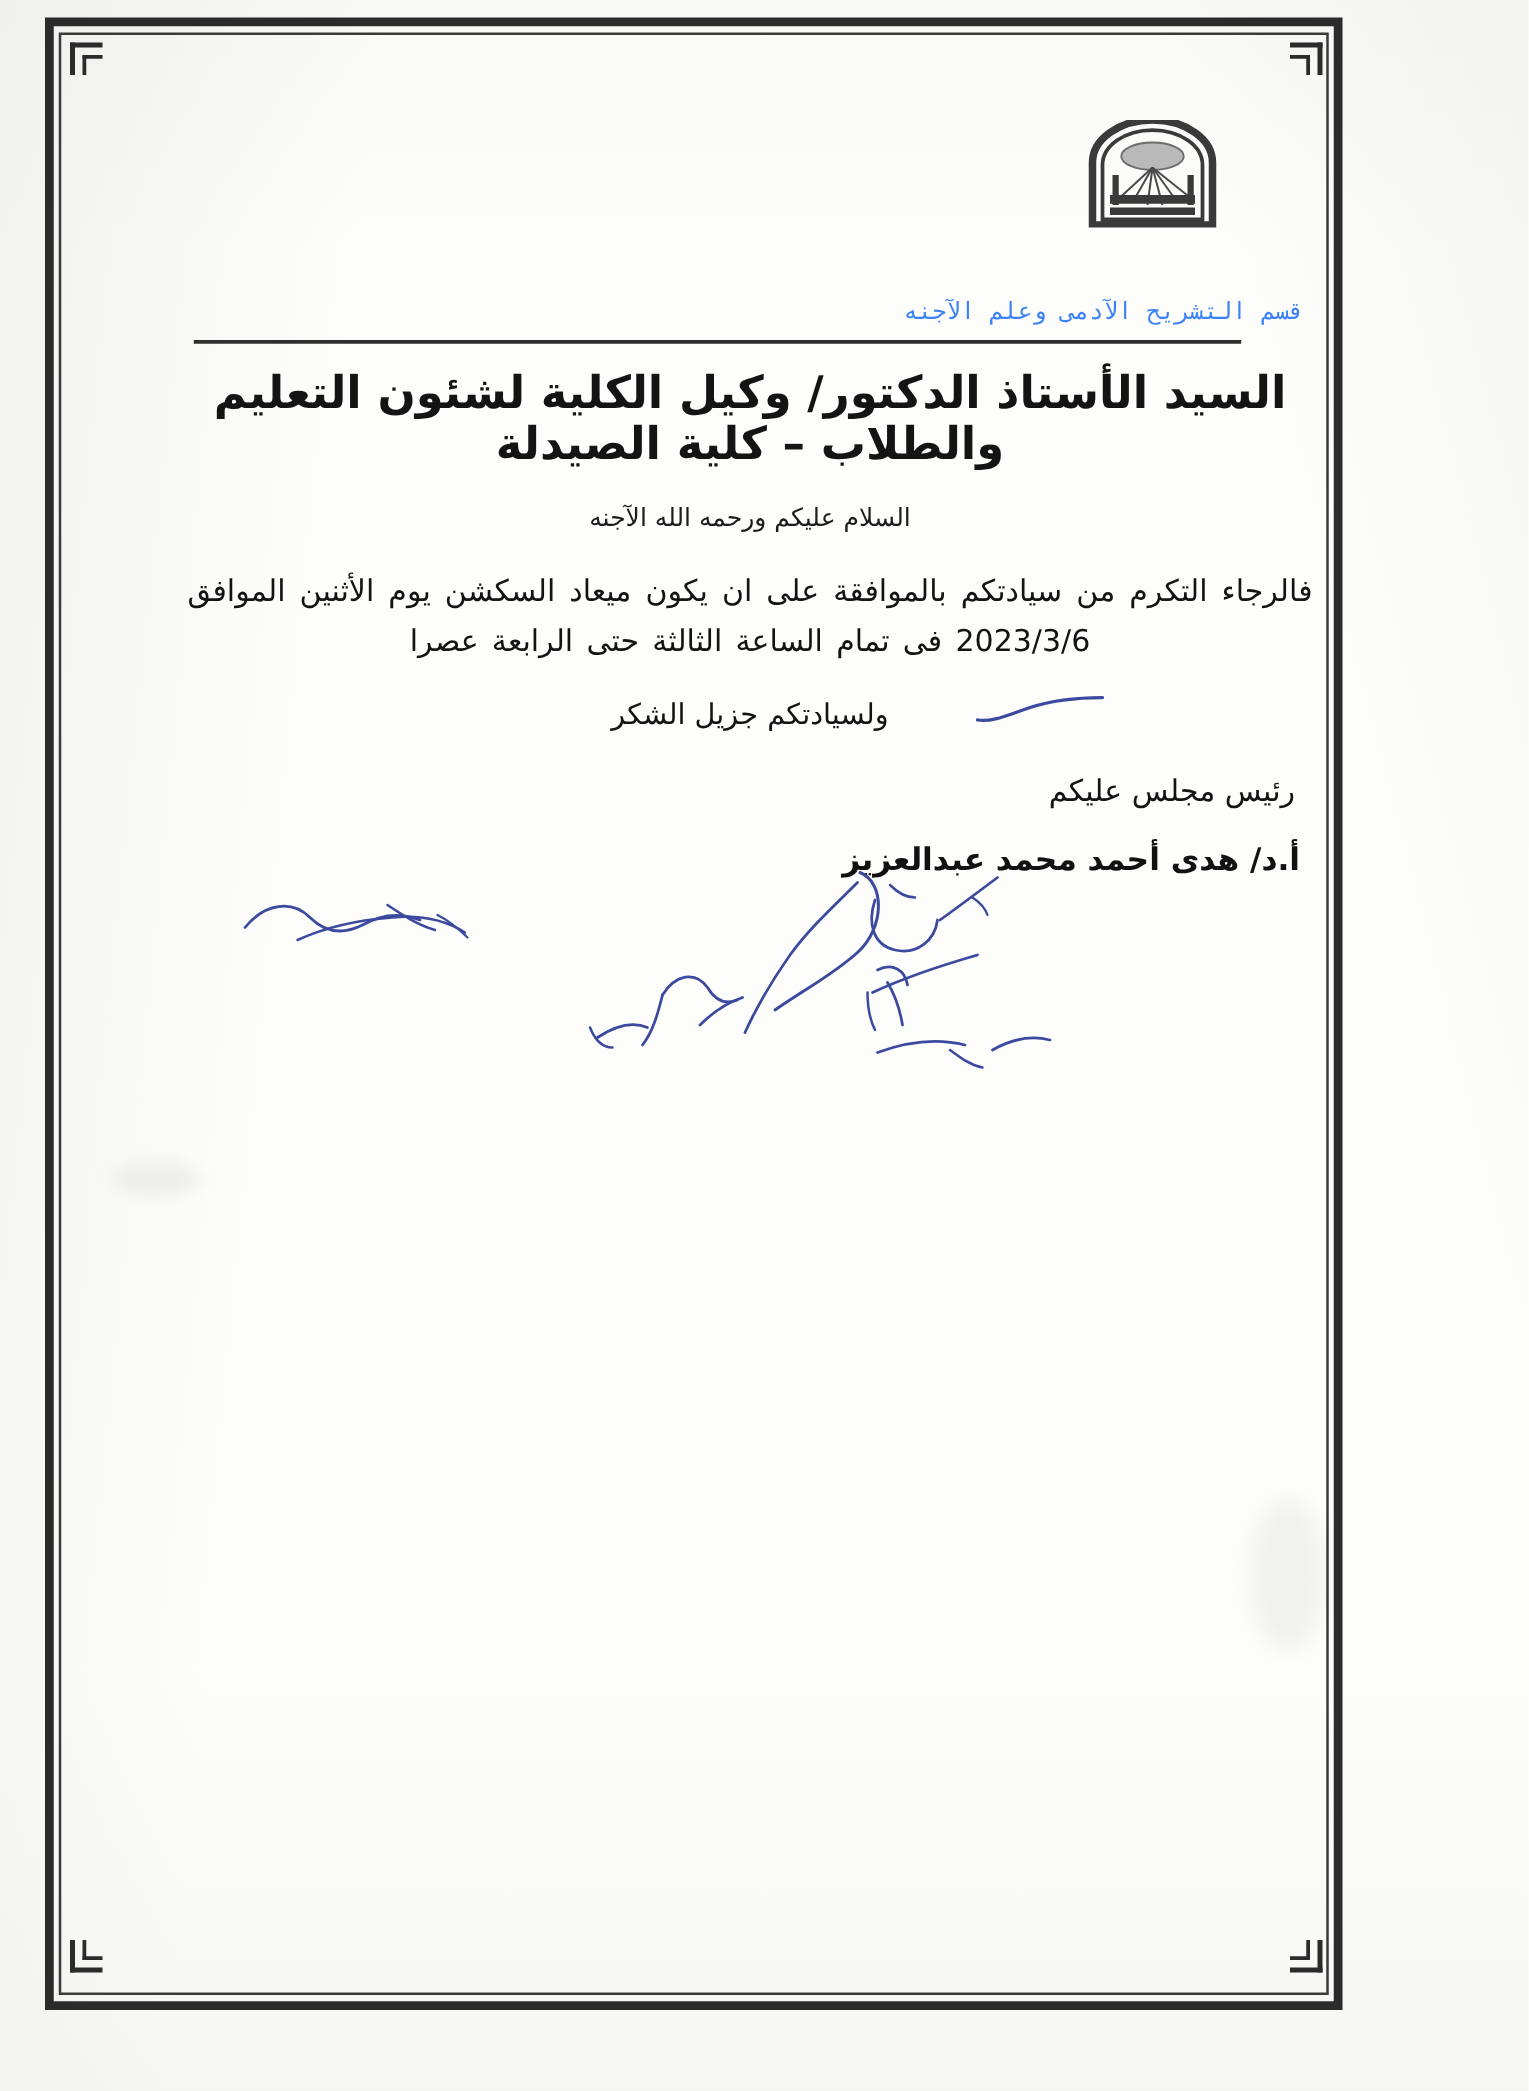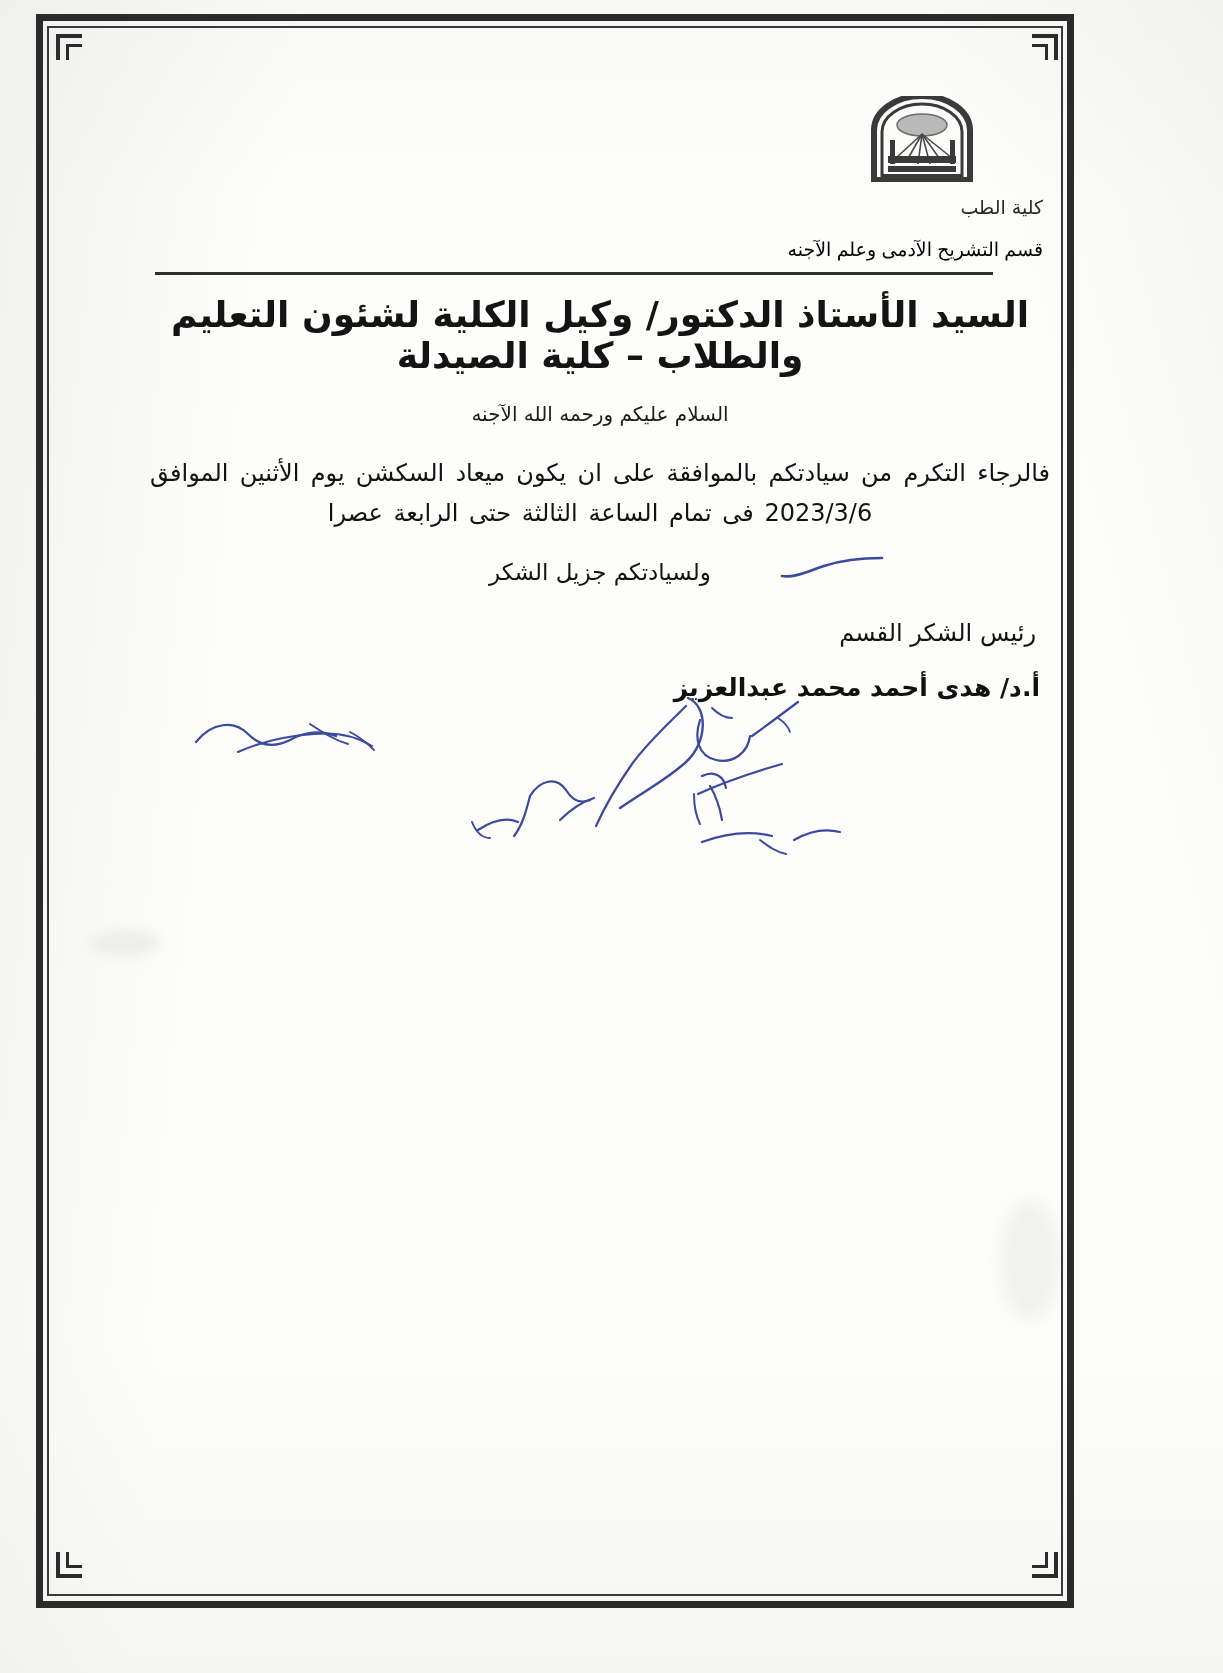--- a/index.html
+++ b/index.html
@@ -94,23 +94,23 @@
     letter-spacing: 0.3px;
     margin-bottom: 22px;
   }
   .dept-line {
     position: absolute;
     right: 180px;
     top: 238px;
     width: 640px;
     text-align: right;
     direction: rtl;
-    font-family: Liberation Sans, sans-serif;
+    font-family: Liberation Mono, monospace;
     font-size: 19px;
-    color: #000000;
+    color: #3b82f6;
   }
   .rule {
     position: absolute;
     left: 155px;
     top: 272px;
     width: 838px;
     height: 3px;
     background: #2f2f2f;
   }
 
@@ -230,38 +230,35 @@
         <line x1="54" y1="38" x2="84" y2="62"></line>
       </g>
       <rect x="22" y="44" width="5" height="24" fill="#3a3a3a"></rect>
       <rect x="82" y="44" width="5" height="24" fill="#3a3a3a"></rect>
       <rect x="20" y="60" width="68" height="7" fill="#3a3a3a"></rect>
       <rect x="20" y="70" width="68" height="6" fill="#3a3a3a"></rect>
       <rect x="14" y="78" width="80" height="5" fill="#3a3a3a"></rect>
     </svg>
   </div>
 
-  <div class="header-block">
-    <div class="faculty-line">كلية الطب</div>
-  </div>
   <div class="dept-line">قسم التشريح الآدمى وعلم الآجنه</div>
 
   <div class="rule"></div>
 
   <div class="doc-body">
     <div class="addressee">السيد الأستاذ الدكتور/ وكيل الكلية لشئون التعليم والطلاب – كلية الصيدلة</div>
 
     <div class="salutation">السلام عليكم ورحمه الله الآجنه</div>
 
 
     <div class="para para-2">فالرجاء  التكرم من سيادتكم بالموافقة على ان يكون ميعاد السكشن يوم الأثنين الموافق 2023/3/6 فى تمام الساعة الثالثة حتى الرابعة عصرا</div>
 
     <div class="closing">ولسيادتكم جزيل الشكر</div>
 
-    <div class="sig-role">رئيس الشكر القسم</div>
+    <div class="sig-role">رئيس مجلس عليكم</div>
 
     <div class="sig-name">أ.د/ هدى أحمد محمد عبدالعزيز</div>
   </div>
 
   <div class="ink" style="left:780px; top:556px; width:110px; height:26px;">
     <svg viewBox="0 0 110 26" width="110" height="26">
       <path d="M2 20 C14 22 26 16 44 10 C62 4 82 2 102 2" stroke-width="2.6"></path>
     </svg>
   </div>
 

